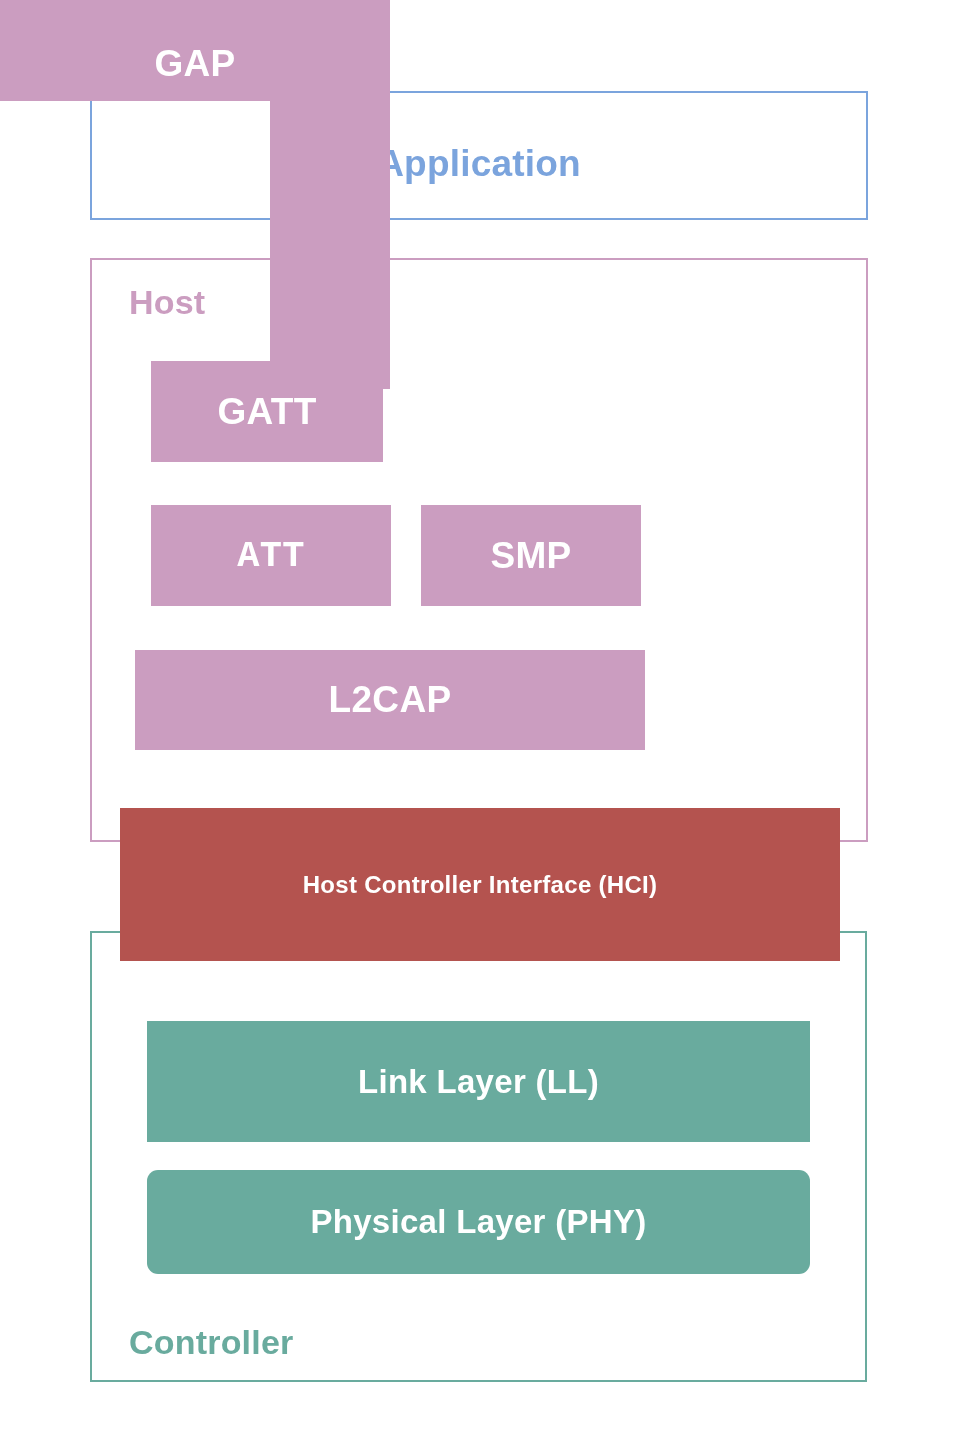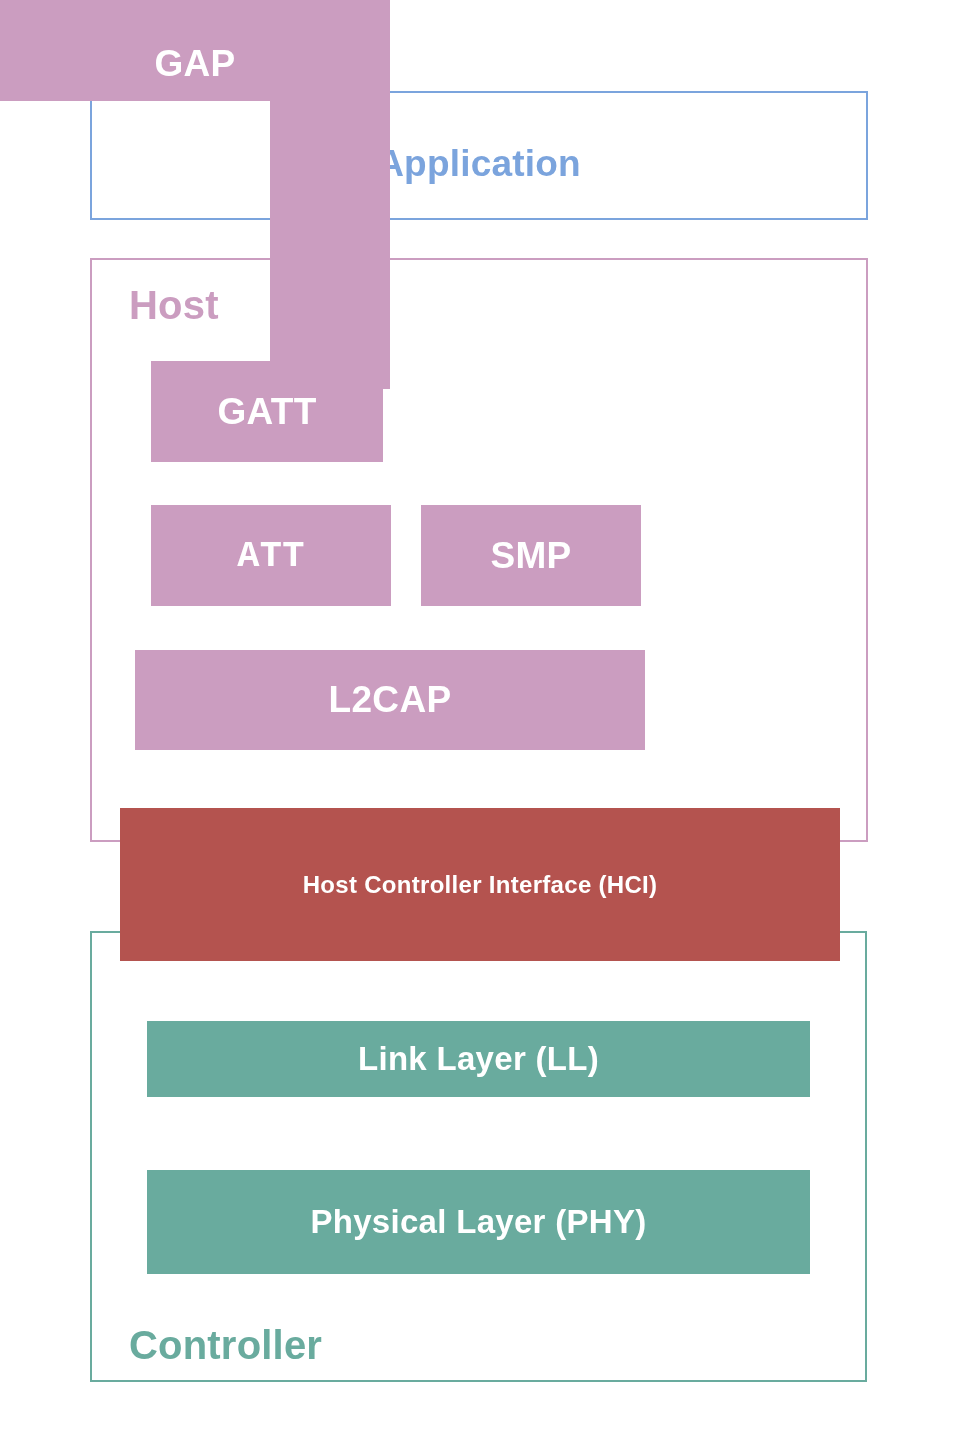--- a/index.html
+++ b/index.html
@@ -44,21 +44,21 @@
     left: 90px;
     top: 931px;
     width: 777px;
     height: 451px;
     border: 2px solid #69ab9e;
   }
 
   
   .section-label {
     position: absolute;
-    font-size: 40px;
+    font-size: 34px;
     font-weight: bold;
     letter-spacing: 0.2px;
     white-space: nowrap;
   }
   #app-title {
     left: 90px;
     top: 130px;
     width: 778px;
     text-align: center;
     color: #7ba4dd;
@@ -141,22 +141,22 @@
   }
 
   #blk-hci {
     left: 120px;
     top: 808px;
     width: 720px;
     height: 153px;
     z-index: 5;
   }
 
-  #blk-ll  { left: 147px; top: 1021px; width: 663px; height: 76px; }
-  #blk-phy { left: 147px; top: 1170px; width: 663px; height: 104px; }
+  #blk-ll  { left: 147px; top: 1021px; width: 663px; height: 121px; }
+  #blk-phy { left: 147px; top: 1170px; width: 663px; height: 104px; border-radius: 11px; }
 </style>
 </head>
 <body>
 
 <div id="stage">
 
   <div class="outline-box" id="app-box"></div>
   <div class="section-label" id="app-title">Application</div>
 
   <div class="outline-box" id="host-box"></div>

